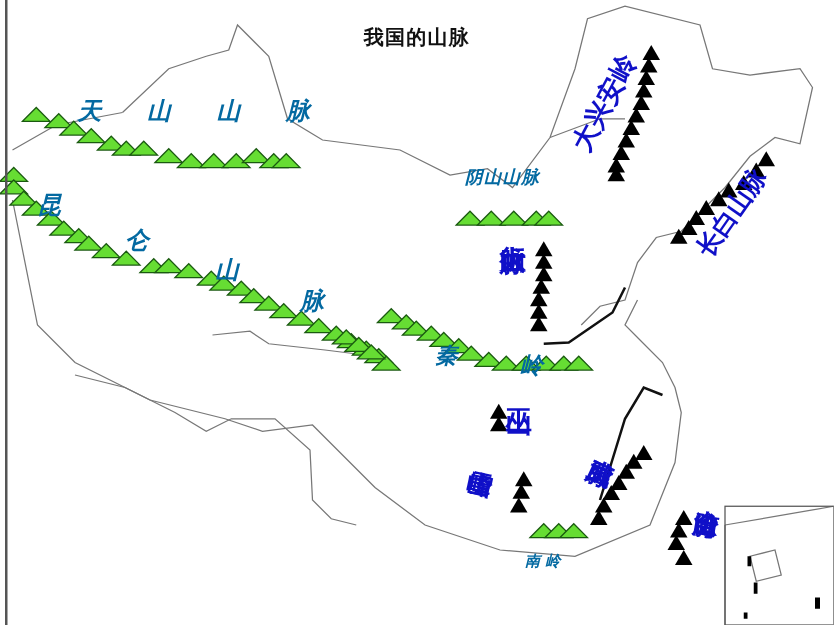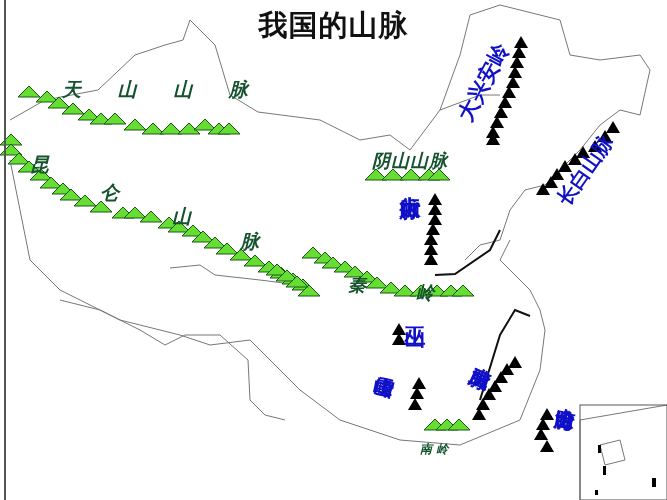--- a/index.html
+++ b/index.html
@@ -1,20 +1,20 @@
 <!DOCTYPE html>
 <html><head>
 <meta charset="utf-8">
 <style>
   html, body { margin:0; padding:0; background:#ffffff; }
   body { width:667px; height:500px; overflow:hidden; position:relative; font-family:"DejaVu Sans", sans-serif; }
   #map { position:absolute; left:0; top:0; width:667px; height:500px; }
-  .title { position:absolute; left:0; width:667px; top:6px; text-align:center; font-size:29px; font-weight:bold; color:#111; letter-spacing:1px; }
+  .title { position:absolute; left:0; width:667px; top:20px; text-align:center; font-size:16px; font-weight:bold; color:#111; letter-spacing:1px; }
   .lbl { position:absolute; white-space:nowrap; line-height:1; }
-  .red { color:#14532d; font-style:italic; font-weight:bold; }
+  .red { color:#0369a1; font-style:italic; font-weight:bold; }
   .blue { color:#1010c8; font-weight:bold; }
   .vert { writing-mode:vertical-rl; text-orientation:upright; }
   .edge-line { position:absolute; left:4px; top:0; width:2px; height:500px; background:#555; }
 </style>
 </head>
 <body>
 
 <svg id="map" viewBox="0 0 667 500" xmlns="http://www.w3.org/2000/svg">
   <defs>
     <polygon id="gt" points="0,0 11,-11 22,0" fill="#66dd33" stroke="#1a5a10" stroke-width="1"></polygon>
@@ -190,21 +190,21 @@
 
 <div class="edge-line"></div>
 
 <div class="title">我国的山脉</div>
 
 <div class="lbl red" style="left:62px;top:80px;font-size:19px;word-spacing:14px;letter-spacing:8px;">天 山 山 脉</div>
 <div class="lbl red" style="left:30px;top:155px;font-size:19px;">昆</div>
 <div class="lbl red" style="left:100px;top:183px;font-size:19px;">仑</div>
 <div class="lbl red" style="left:172px;top:207px;font-size:19px;">山</div>
 <div class="lbl red" style="left:240px;top:232px;font-size:19px;">脉</div>
-<div class="lbl red" style="left:372px;top:152px;font-size:18px;letter-spacing:1px;">阴山山脉</div>
+<div class="lbl red" style="left:372px;top:135px;font-size:14px;letter-spacing:1px;">阴山山脉</div>
 <div class="lbl red" style="left:348px;top:276px;font-size:18px;">秦</div>
 <div class="lbl red" style="left:416px;top:284px;font-size:18px;">岭</div>
 <div class="lbl red" style="left:420px;top:443px;font-size:12px;">南 岭</div>
 
 <div class="lbl blue" style="left:442px;top:72px;font-size:21px;transform:rotate(-62deg);transform-origin:center;">大兴安岭</div>
 <div class="lbl blue" style="left:545px;top:160px;font-size:20px;transform:rotate(-55deg);transform-origin:center;">长白山脉</div>
 <div class="lbl blue vert" style="left:399px;top:180px;font-size:21px;">太行山脉</div>
 <div class="lbl blue vert" style="left:404px;top:310px;font-size:21px;">巫山</div>
 <div class="lbl blue vert" style="left:380px;top:362px;font-size:20px;transform:rotate(12deg);transform-origin:center;">雪峰山</div>
 <div class="lbl blue vert" style="left:482px;top:355px;font-size:20px;transform:rotate(25deg);transform-origin:center;">武夷山脉</div>

